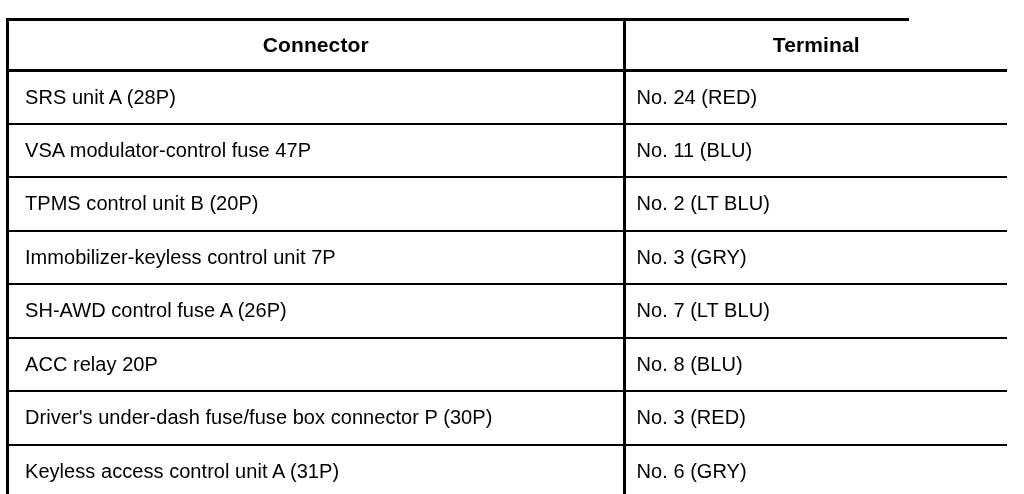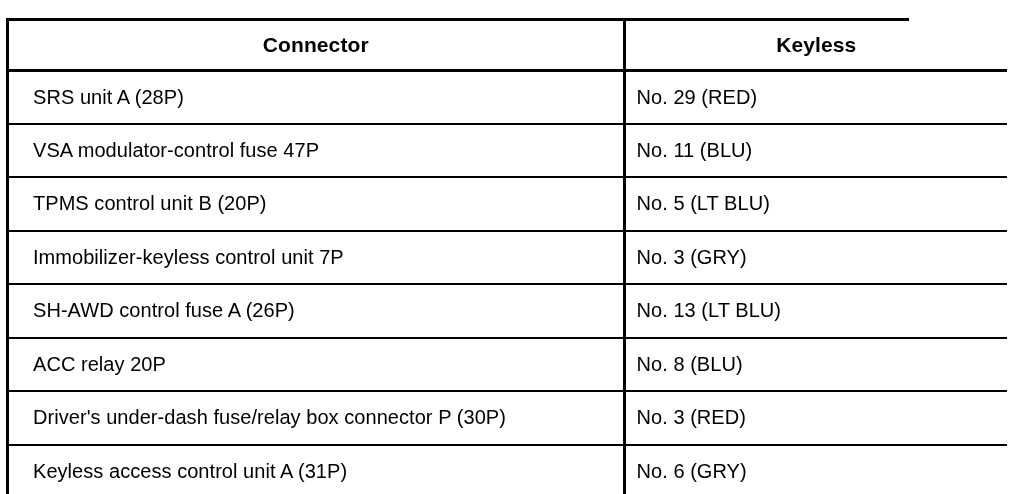--- a/index.html
+++ b/index.html
@@ -61,21 +61,21 @@
     white-space: nowrap;
   }
   thead tr.header-row th.th-connector {
     border-right: 3px solid #000000;
   }
 
   
   tbody tr.data-row td {
     box-sizing: border-box;
     height: 53.5px;
-    padding: 0 24px;
+    padding: 0 16px;
     text-align: left;
     vertical-align: middle;
     font-weight: normal;
     font-size: 20px;
     letter-spacing: 0.05px;
     border-top: 2px solid #000000;
     white-space: nowrap;
     overflow: hidden;
   }
   tbody tr.data-row:first-child td {
@@ -95,50 +95,50 @@
 
   <div class="table-wrap">
     <table class="data-table">
       <colgroup>
         <col class="col-connector">
         <col class="col-terminal">
       </colgroup>
       <thead>
         <tr class="header-row">
           <th class="th-connector">Connector</th>
-          <th class="th-terminal">Keyless</th>
+          <th class="th-terminal">Terminal</th>
         </tr>
       </thead>
       <tbody>
         <tr class="data-row">
           <td class="cell-connector">SRS unit A (28P)</td>
-          <td class="cell-terminal">No. 29 (RED)</td>
+          <td class="cell-terminal">No. 24 (RED)</td>
         </tr>
         <tr class="data-row">
           <td class="cell-connector">VSA modulator-control fuse 47P</td>
           <td class="cell-terminal">No. 11 (BLU)</td>
         </tr>
         <tr class="data-row">
           <td class="cell-connector">TPMS control unit B (20P)</td>
-          <td class="cell-terminal">No. 5 (LT BLU)</td>
+          <td class="cell-terminal">No. 2 (LT BLU)</td>
         </tr>
         <tr class="data-row">
           <td class="cell-connector">Immobilizer-keyless control unit 7P</td>
           <td class="cell-terminal">No. 3 (GRY)</td>
         </tr>
         <tr class="data-row">
           <td class="cell-connector">SH-AWD control fuse A (26P)</td>
-          <td class="cell-terminal">No. 13 (LT BLU)</td>
+          <td class="cell-terminal">No. 7 (LT BLU)</td>
         </tr>
         <tr class="data-row">
           <td class="cell-connector">ACC relay 20P</td>
           <td class="cell-terminal">No. 8 (BLU)</td>
         </tr>
         <tr class="data-row">
-          <td class="cell-connector">Driver's under-dash fuse/relay box connector P (30P)</td>
+          <td class="cell-connector">Driver's under-dash fuse/fuse box connector P (30P)</td>
           <td class="cell-terminal">No. 3 (RED)</td>
         </tr>
         <tr class="data-row">
           <td class="cell-connector">Keyless access control unit A (31P)</td>
           <td class="cell-terminal">No. 6 (GRY)</td>
         </tr>
       </tbody>
     </table>
   </div>
 

